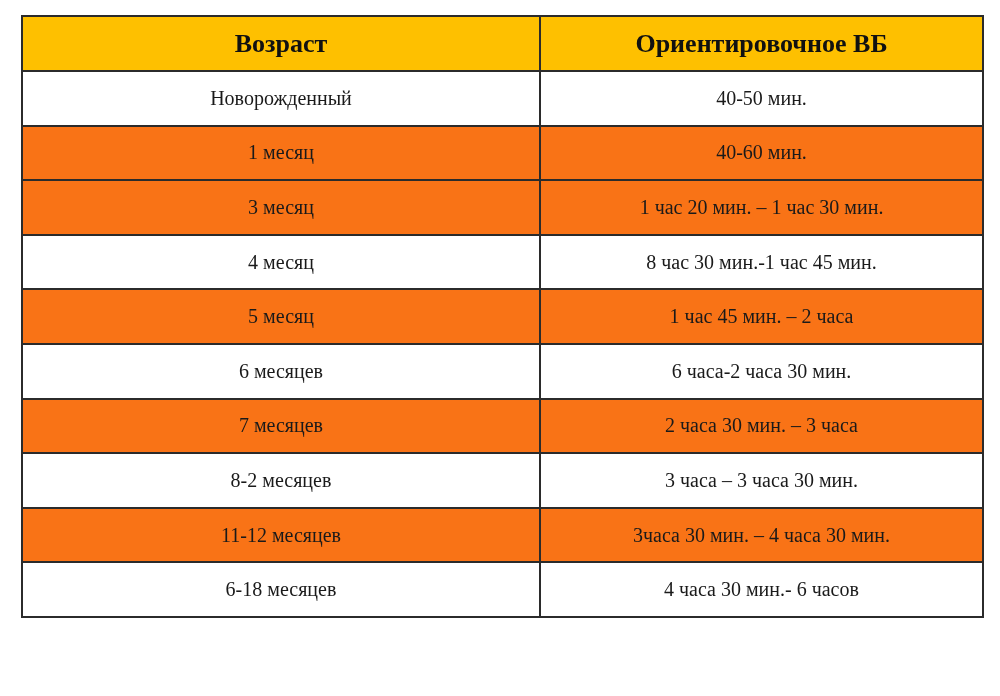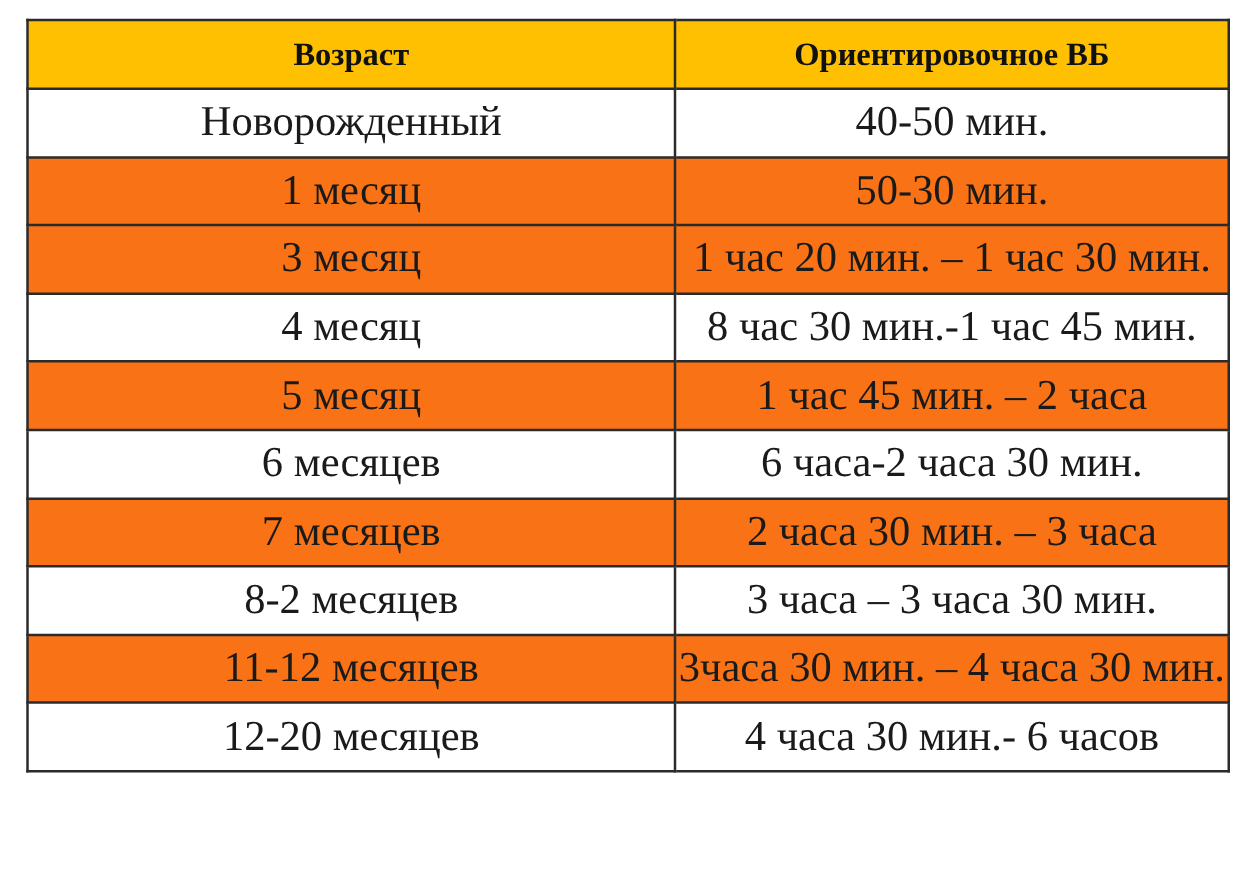--- a/index.html
+++ b/index.html
@@ -32,21 +32,21 @@
       padding: 0;
     }
     th {
       background: #fec000;
       font-weight: bold;
       font-size: 26px;
       height: 53px;
       color: #111111;
     }
     td {
-      font-size: 34px;
+      font-size: 20px;
       height: 52.6px;
     }
     tr.odd td { background: #ffffff; }
     tr.even td { background: #f97316; }
   </style>
 </head>
 <body>
 
 <div class="wrap">
   <table>
@@ -60,21 +60,21 @@
         <th>Ориентировочное ВБ</th>
       </tr>
     </thead>
     <tbody>
       <tr class="odd">
         <td>Новорожденный</td>
         <td>40-50 мин.</td>
       </tr>
       <tr class="even">
         <td>1 месяц</td>
-        <td>50-30 мин.</td>
+        <td>40-60 мин.</td>
       </tr>
       <tr class="even">
         <td>3 месяц</td>
         <td>1 час 20 мин. – 1 час 30 мин.</td>
       </tr>
       <tr class="odd">
         <td>4 месяц</td>
         <td>8 час 30 мин.-1 час 45 мин.</td>
       </tr>
       <tr class="even">
@@ -91,18 +91,18 @@
       </tr>
       <tr class="odd">
         <td>8-2 месяцев</td>
         <td>3 часа – 3 часа 30 мин.</td>
       </tr>
       <tr class="even">
         <td>11-12 месяцев</td>
         <td>3часа 30 мин. – 4 часа 30 мин.</td>
       </tr>
       <tr class="odd">
-        <td>12-20 месяцев</td>
+        <td>6-18 месяцев</td>
         <td>4 часа 30 мин.- 6 часов</td>
       </tr>
     </tbody>
   </table>
 </div>
 
 </body></html>

